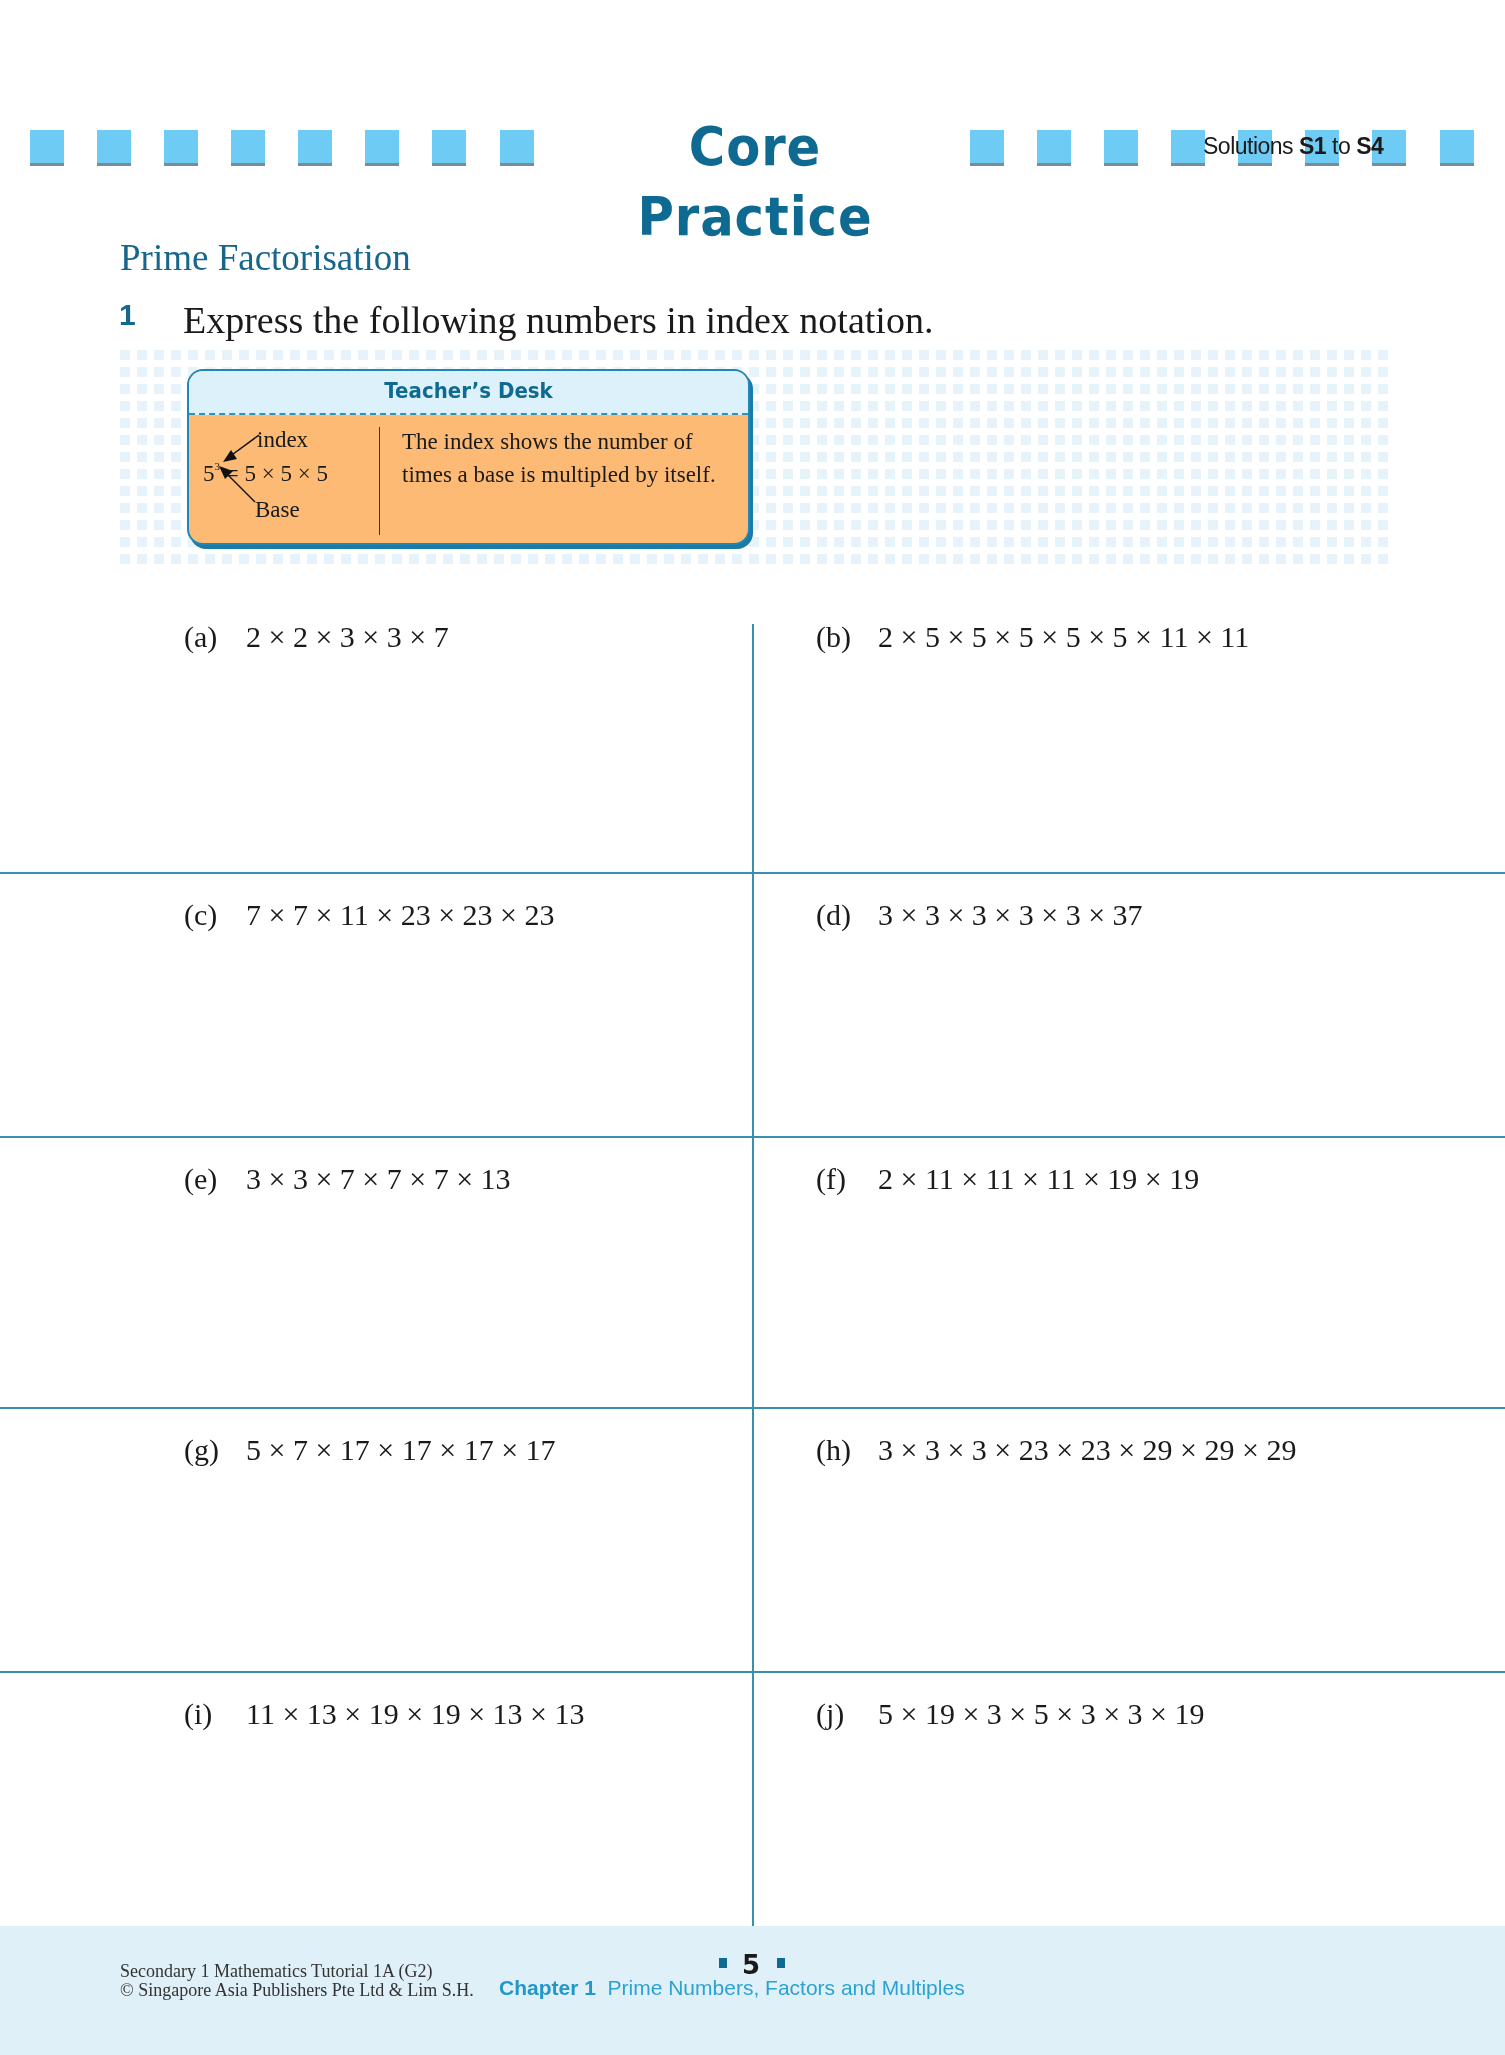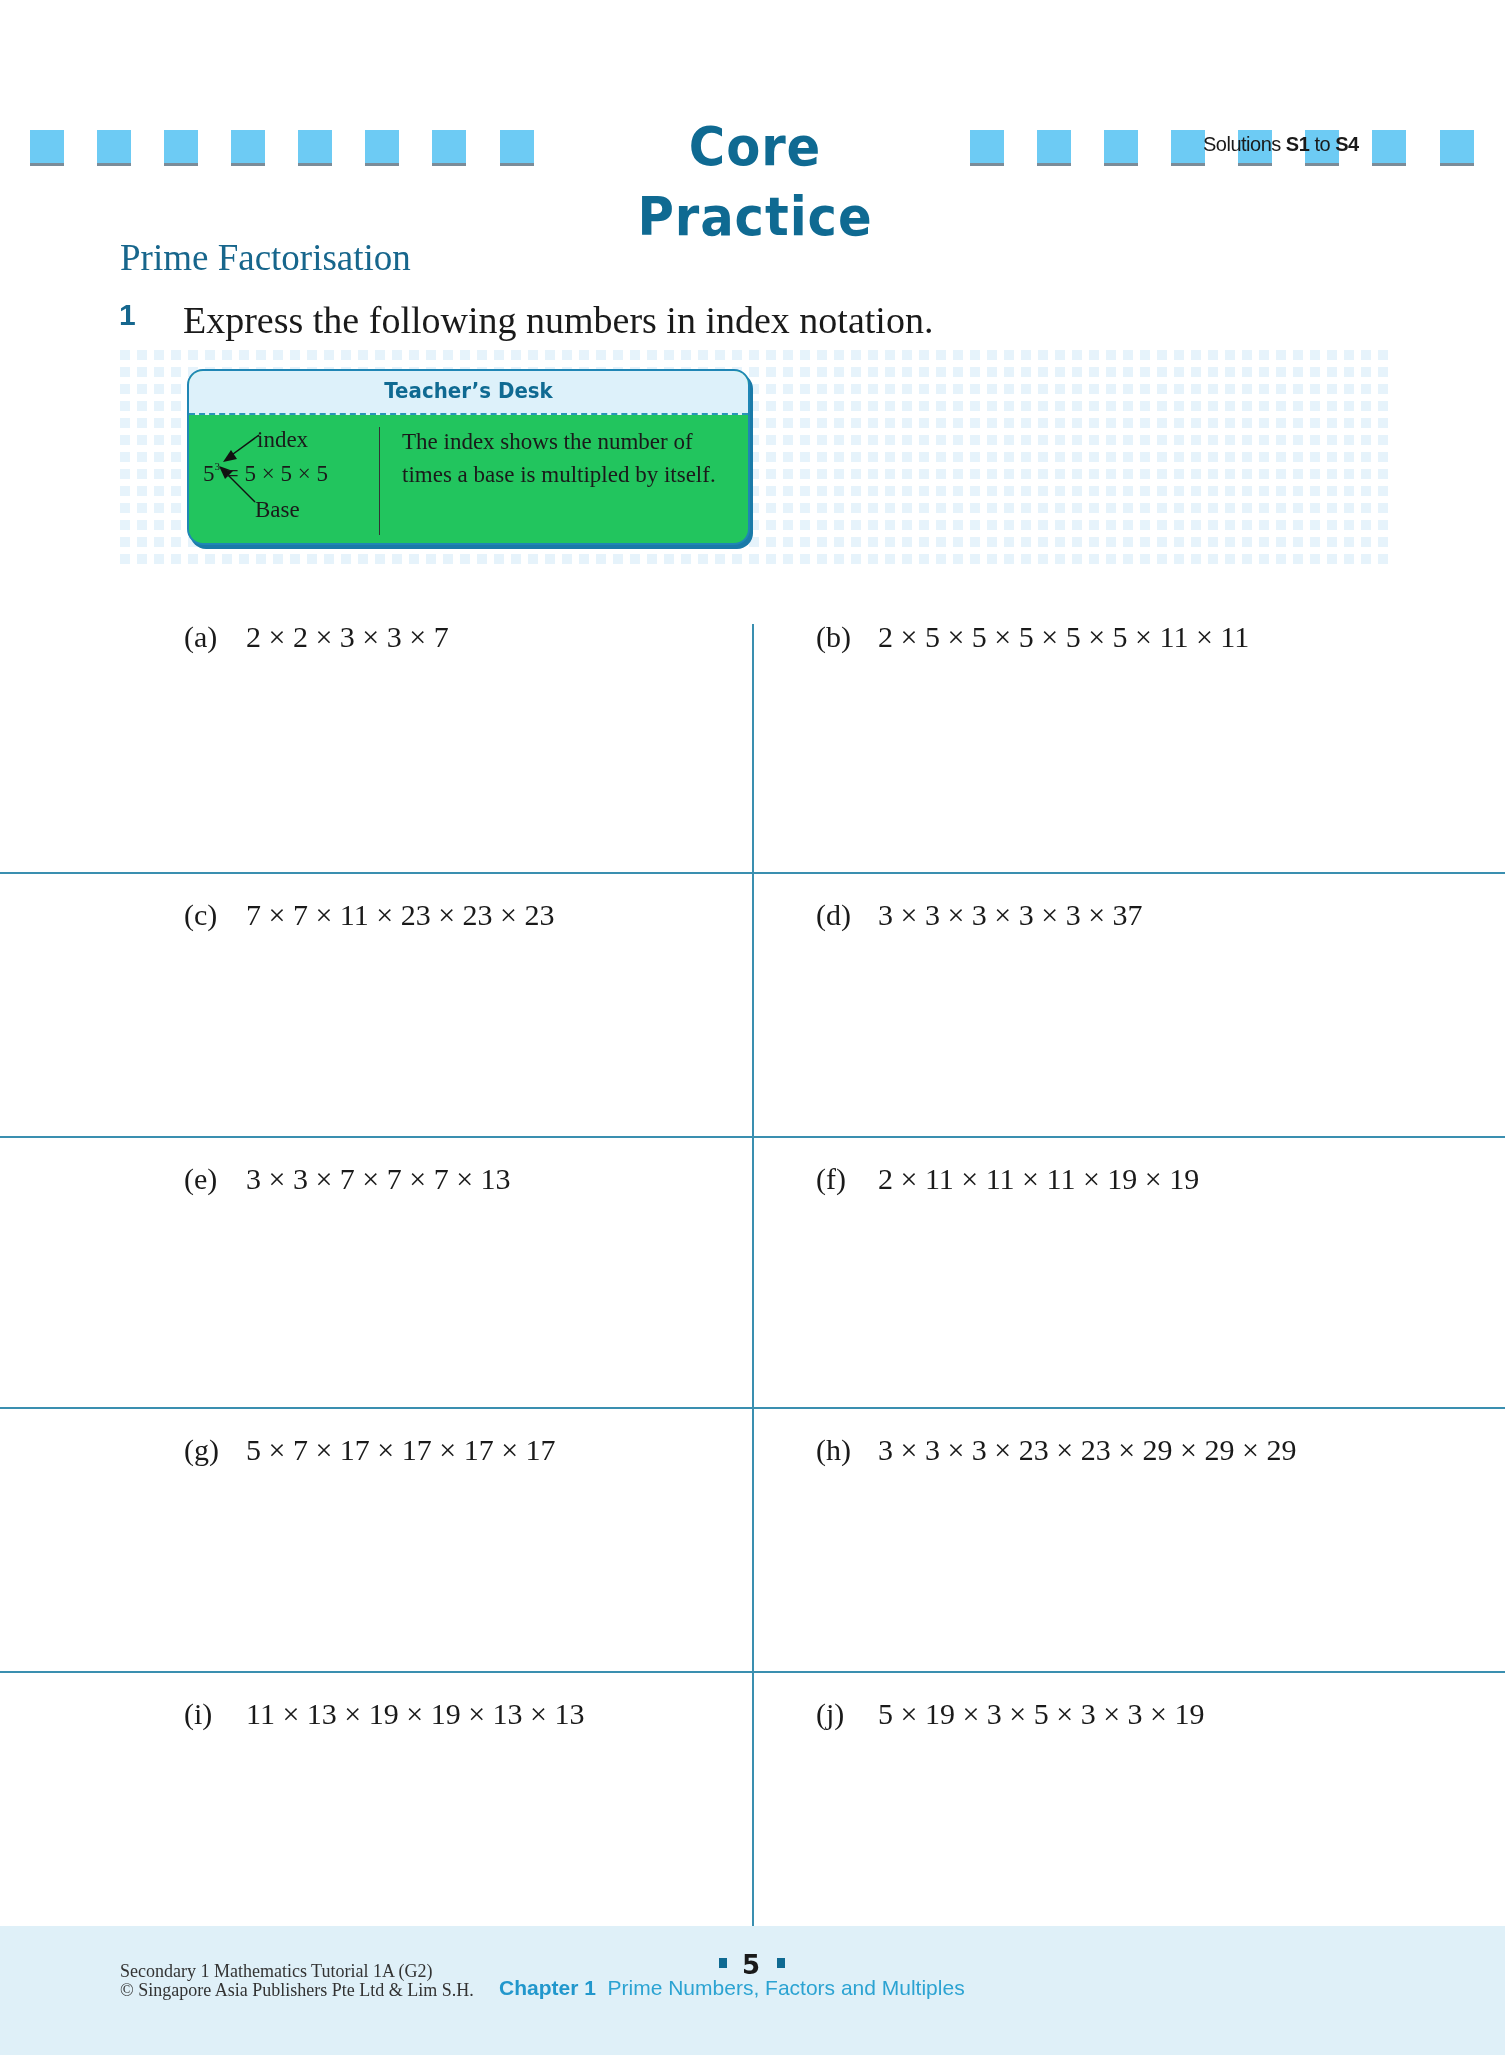--- a/index.html
+++ b/index.html
@@ -9,41 +9,41 @@
   }
   .abs { position: absolute; }
 
   
   .sq { position: absolute; top: 130px; width: 34px; height: 36px; background: #6dcbf4;
         border-bottom: 3px solid #7b8c99; box-sizing: border-box; }
   .banner-title { position: absolute; left: 570px; top: 112px; width: 370px; text-align: center;
         font-family: "DejaVu Sans", sans-serif; font-weight: bold; font-size: 54px; letter-spacing: 1px;
         color: #0f6a92; transform: scaleX(0.92); transform-origin: center; line-height: 70px; }
   .solutions { position: absolute; left: 1203px; top: 133px; font-family: "Liberation Sans", sans-serif;
-        font-size: 20px; color: #1a1a1a; letter-spacing: -0.5px; }
+        font-size: 23px; color: #1a1a1a; letter-spacing: -0.5px; }
   .solutions b { font-weight: bold; }
 
   .section-title { position: absolute; left: 120px; top: 236px; font-size: 37px; font-weight: normal;
         color: #17668c; font-family: "Liberation Serif", serif; }
   .q-num { position: absolute; left: 119px; top: 298px; font-family: "Liberation Sans", sans-serif;
         font-weight: bold; font-size: 30px; color: #16678e; }
   .q-text { position: absolute; left: 183px; top: 298px; font-size: 38px; color: #1a1a1a; }
 
   
   .dots { position: absolute; left: 120px; top: 350px; width: 1270px; height: 214px;
         background-image: radial-gradient(circle, transparent 0, transparent 0),
           linear-gradient(to right, #e6f3fb 10px, transparent 10px);
         background-size: 17px 17px;
         -webkit-mask-image: linear-gradient(to bottom, #000 10px, transparent 10px);
         mask-image: linear-gradient(to bottom, #000 10px, transparent 10px);
         -webkit-mask-size: 17px 17px; mask-size: 17px 17px; }
 
   
   .desk { position: absolute; left: 187px; top: 369px; width: 563px; height: 176px;
-        border: 2px solid #1f86b5; border-radius: 16px; background: #22c55e; box-sizing: border-box;
+        border: 2px solid #1f86b5; border-radius: 16px; background: #fdba74; box-sizing: border-box;
         box-shadow: 3px 4px 0 #1a7aa8; overflow: hidden; }
   .desk-head { position: absolute; left: 0; top: 0; right: 0; height: 42px; background: #ddf1fa;
         border-bottom: 2px dashed #2a95b8; }
   .desk-title { position: absolute; left: 0; right: 0; top: 7px; text-align: center;
         font-family: "DejaVu Sans", sans-serif; font-weight: bold; font-size: 22px; color: #0f6a92;
         transform: scaleX(0.9); }
   .desk-divider { position: absolute; left: 190px; top: 56px; width: 1px; height: 108px; background: #333; }
   .desk-text { position: absolute; left: 213px; top: 54px; width: 340px; font-size: 23px; line-height: 33px; color: #1a1a1a; }
   .idx-label { position: absolute; font-size: 23px; color: #1a1a1a; }
 

